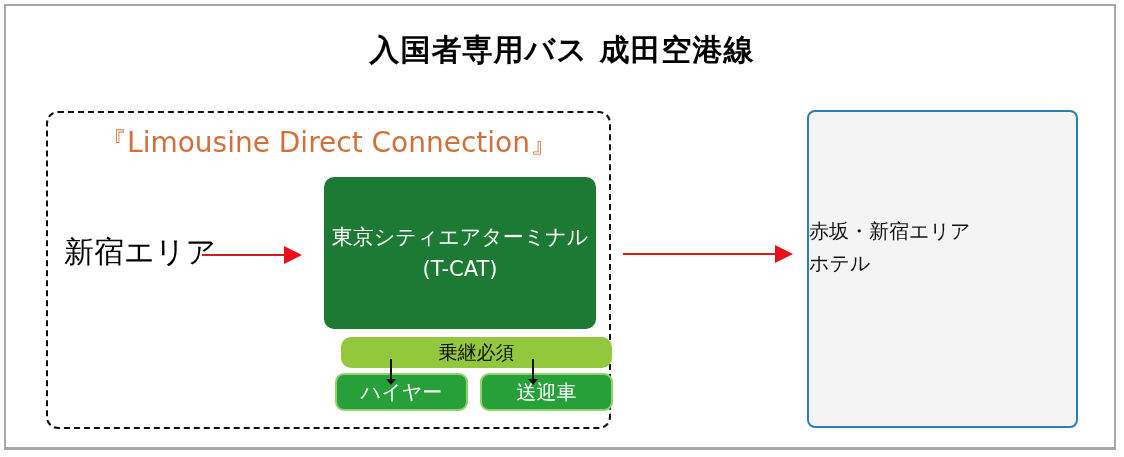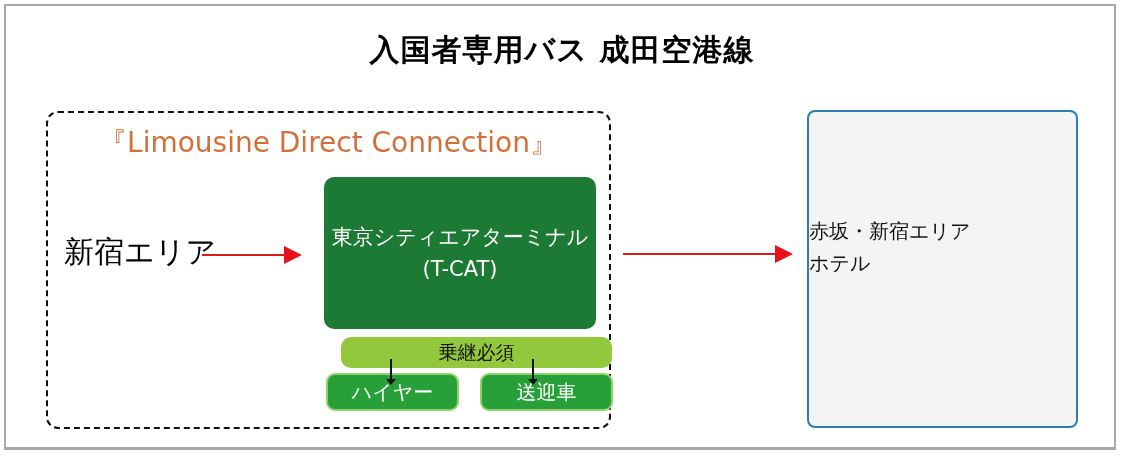--- a/index.html
+++ b/index.html
@@ -19,21 +19,21 @@
                     border-left: 18px solid #e8111a; border-top: 9px solid transparent; border-bottom: 9px solid transparent; }
     .arrow1 { left: 202px; top: 254px; width: 98px; }
     .arrow2 { left: 623px; top: 253px; width: 168px; }
     .tcat { position: absolute; left: 324px; top: 177px; width: 272px; height: 152px;
             background: #1d7a35; border-radius: 10px; color: #fff; display: flex; flex-direction: column;
             align-items: center; justify-content: center; font-size: 21px; line-height: 32px; text-align: center; }
     .transfer { position: absolute; left: 325px; top: 337px; width: 271px; height: 31px;
                 background: #93c83c; border-radius: 10px; text-align: center; font-size: 19px; line-height: 31px; color: #111; margin-left: 16px; }
     .sub { position: absolute; top: 373px; height: 38px; background: #27a03a; border: 2px solid #8fd46a;
            border-radius: 9px; box-sizing: border-box; color: #fff; font-size: 20px; text-align: center; line-height: 34px; }
-    .sub1 { left: 326px; width: 133px; }
+    .sub1 { left: 335px; width: 133px; }
     .sub2 { left: 480px; width: 133px; }
     .down { position: absolute; width: 2px; height: 22px; background: #111; }
     .down::after { content: ""; position: absolute; left: -4px; bottom: -4px;
                    border-top: 6px solid #111; border-left: 5px solid transparent; border-right: 5px solid transparent; }
     .down1 { left: 390px; top: 359px; }
     .down2 { left: 532px; top: 359px; }
     .hotel { position: absolute; left: 807px; top: 110px; width: 271px; height: 318px;
              background: #f4f4f4; border: 2.5px solid #2a7fb4; border-radius: 8px; box-sizing: border-box;
              display: flex; flex-direction: column; align-items: flex-start; justify-content: center;
              font-size: 20px; line-height: 32px; color: #111; padding-bottom: 44px; }

